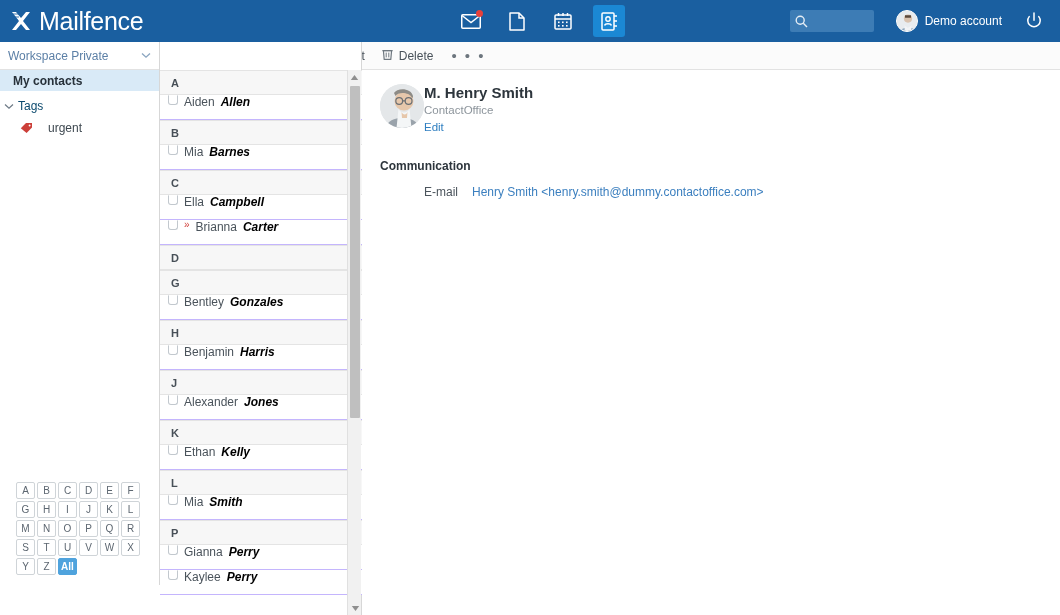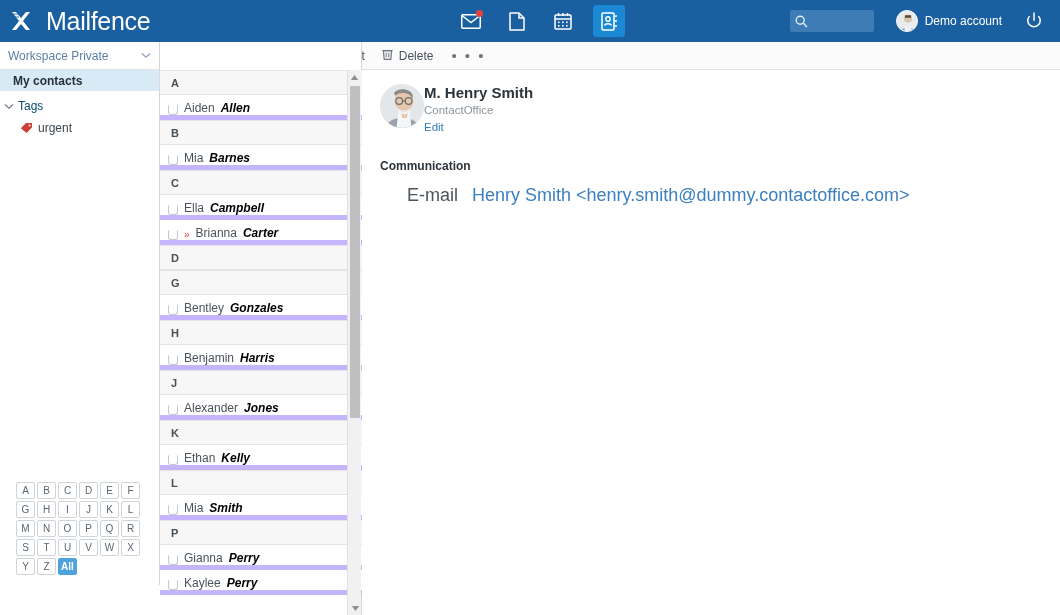--- a/index.html
+++ b/index.html
@@ -15,21 +15,21 @@
 
   
   .topbar {
     position: absolute; left: 0; top: 0;
     width: 1060px; height: 42px;
     background: #1a5fa0;
     display: flex; align-items: center;
   }
   .brand {
     display: flex; align-items: center;
-    margin-left: 10px; gap: 8px;
+    margin-left: 10px; gap: 1px;
   }
   .logo-mark {
     width: 28px; height: 26px;
     display: block;
   }
   .brand-name {
     color: #ffffff;
     font-size: 25px;
     letter-spacing: -0.3px;
     font-weight: 400;
@@ -113,21 +113,21 @@
     background: #d9eaf7; font-weight: bold; color: #27313a;
   }
   .tags-row {
     height: 22px; display: flex; align-items: center;
     font-size: 12px; padding-left: 4px; color: #0c4a6e;
     gap: 4px; margin-top: 4px;
   }
   .tag-item {
     height: 22px; display: flex; align-items: center;
     font-size: 12px; padding-left: 20px; color: #3e4850;
-    gap: 6px;
+    gap: 16px;
   }
   .tag-glyph { width: 12px; height: 12px; display:inline-block; }
 
   
   .alpha-filter {
     position: absolute; left: 16px; bottom: 8px;
     width: 128px;
   }
   .alpha-row { display: flex; gap: 2px; margin-bottom: 2px; }
   .alpha-key {
@@ -183,22 +183,22 @@
   .group-head {
     height: 25px; background: #f7f7f7;
     border-bottom: 1px solid #e4e4e4;
     border-top: 1px solid #e4e4e4;
     display: flex; align-items: center;
     padding-left: 11px;
     font-size: 11px; font-weight: bold; color: #474f57;
   }
   .contact-row {
     height: 25px; background: #fff;
-    border-bottom: 5px solid #c4b5fd;
-    display: flex; align-items: flex-end;
+    border-bottom: 1px solid #c4b5fd;
+    display: flex; align-items: flex-start;
     padding-left: 8px; gap: 6px;
     font-size: 12px; color: #3c454d;
   }
   .row-check {
     width: 10px; height: 10px;
     border: 1.4px solid #c2c8ce;
     border-top-color: transparent;
     border-radius: 0 0 3px 3px;
     flex: 0 0 auto;
   }
@@ -244,21 +244,21 @@
     position: relative;
   }
   .c-name { font-size: 15px; font-weight: bold; color: #2d353c; line-height: 18px; }
   .c-org { font-size: 11.5px; color: #8d959c; line-height: 17px; }
   .c-edit { font-size: 11.5px; color: #2f7fc1; line-height: 16px; }
   .section-title {
     font-size: 12px; font-weight: bold; color: #2d353c;
     margin: 24px 0 12px 8px;
   }
   .field-row {
-    display: flex; margin-bottom: 8px; font-size: 18px;
+    display: flex; margin-bottom: 8px; font-size: 12px;
   }
   .field-label {
     width: 100px; text-align: right; color: #4b545c;
     padding-right: 14px;
   }
   .field-value { color: #41494f; }
   .field-value.link { color: #3b7fbf; }
 </style>
 </head>
 <body>

